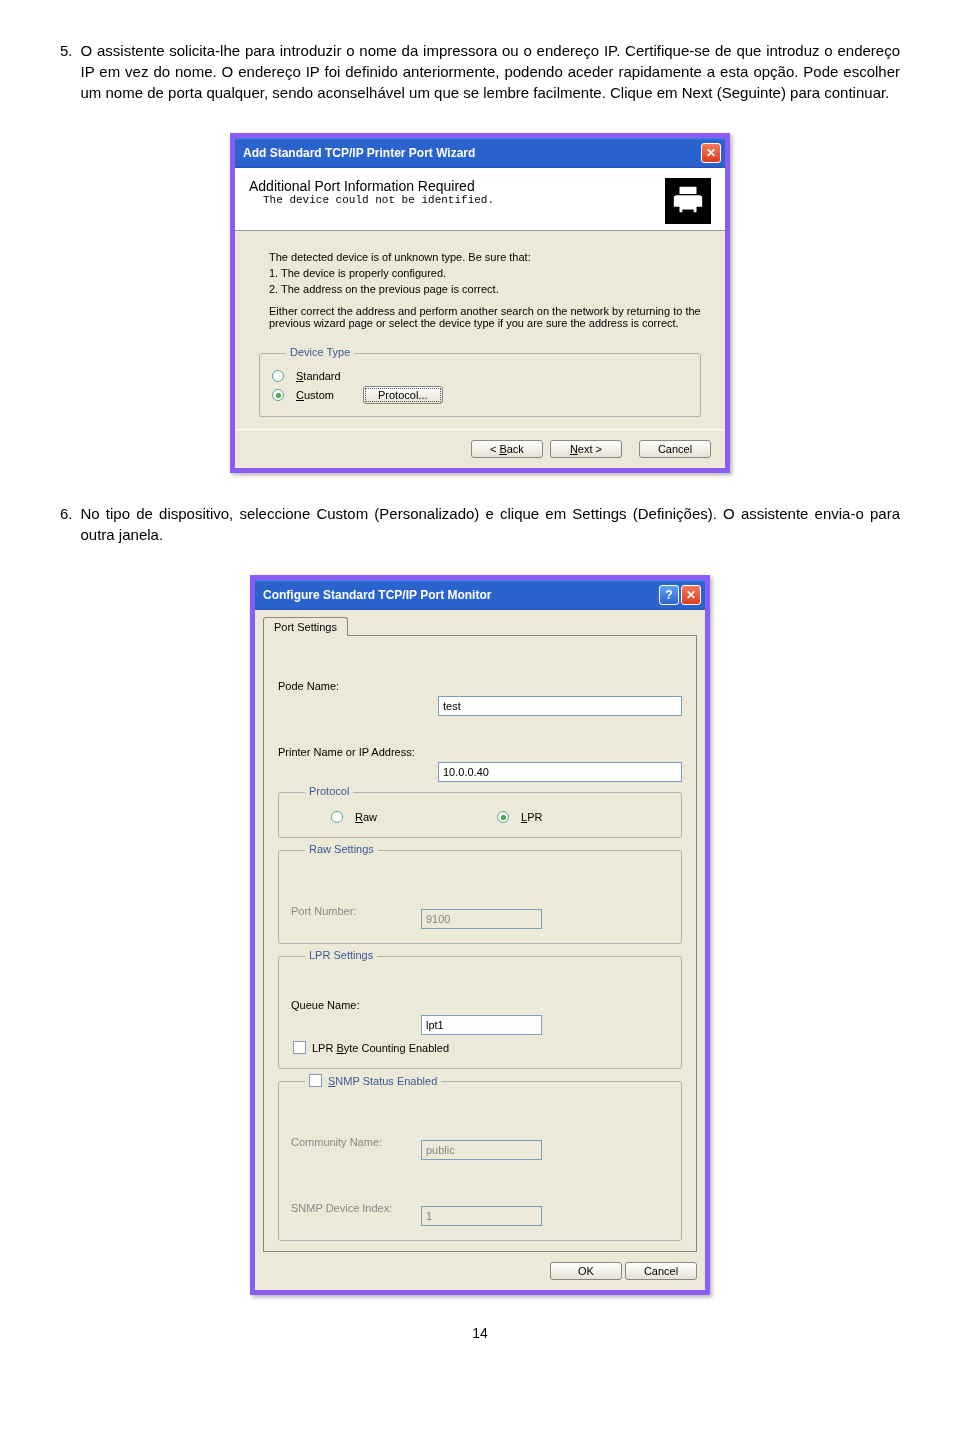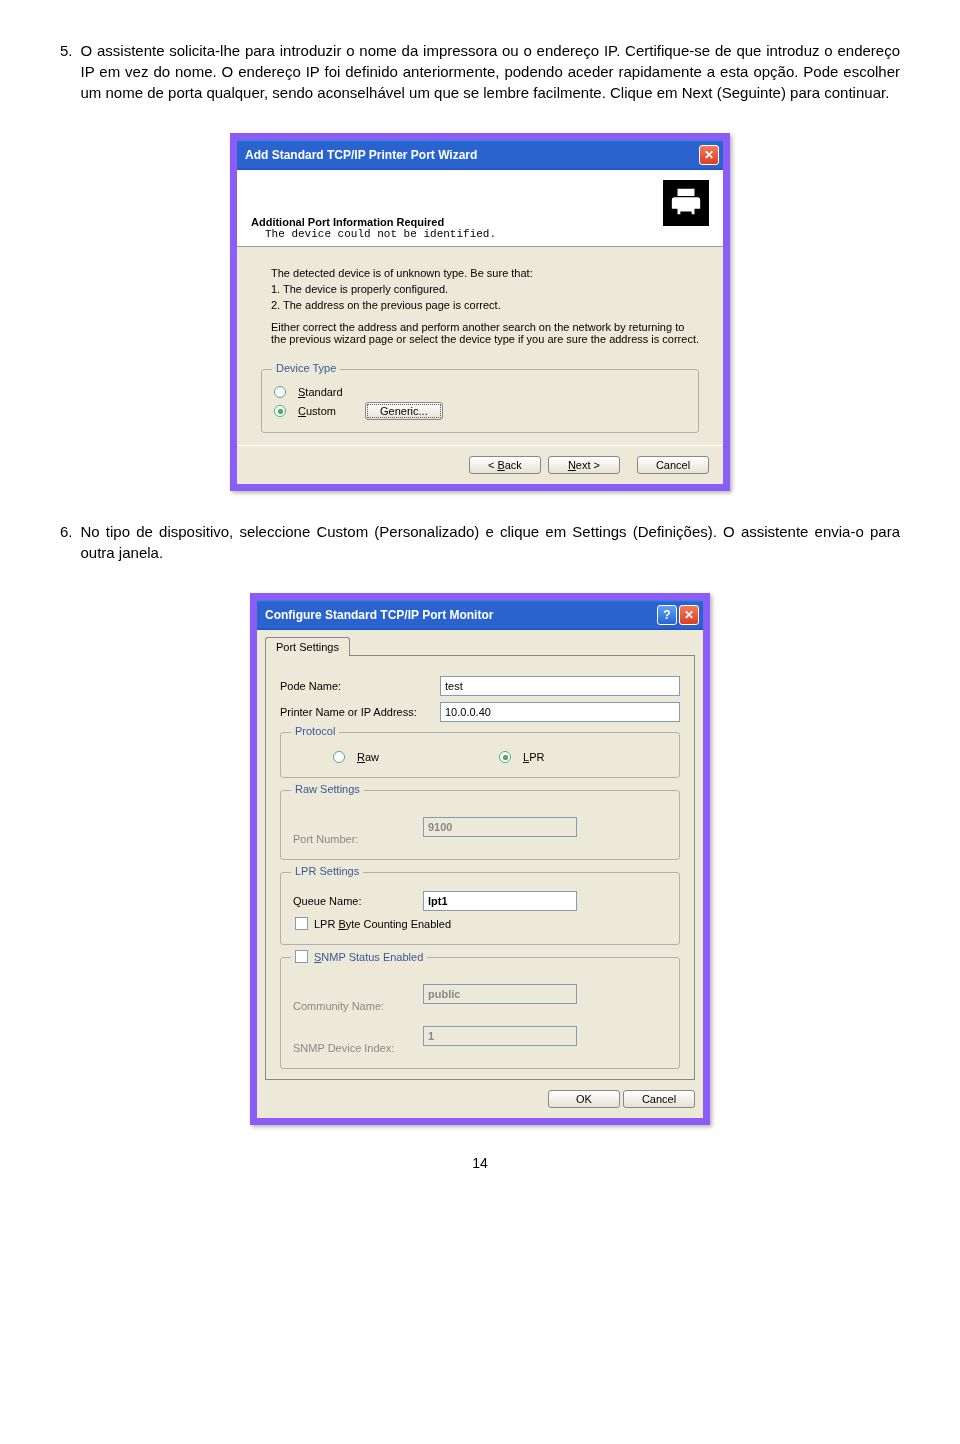--- a/index.html
+++ b/index.html
@@ -13,21 +13,21 @@
     width: 960px;
   }
   .doc-text { text-align: justify; line-height: 1.4; margin-bottom: 30px; }
   .doc-text-num { display: flex; gap: 8px; }
   .doc-num { flex-shrink: 0; }
   .page-number { text-align: center; margin-top: 30px; font-size: 14px; }
 
   
   .xp-window {
     width: 500px; margin: 0 auto 30px auto;
-    border: 7px solid #8b5cf6;
+    border: 5px solid #8b5cf6;
     box-shadow: 2px 2px 4px rgba(0,0,0,0.3);
     font-family: Tahoma, Arial, sans-serif;
     font-size: 11px;
   }
   .xp-titlebar {
     background: linear-gradient(to bottom, #3c87e8 0%, #2a63ce 8%, #2a63ce 92%, #1f4fb5 100%);
     color: #fff; font-weight: bold;
     padding: 5px 4px 5px 8px;
     display: flex; align-items: center; justify-content: space-between;
     font-size: 12px;
@@ -39,39 +39,39 @@
     font-weight: bold; font-size: 12px; cursor: pointer;
   }
   .xp-close { background: linear-gradient(to bottom, #f47a5b, #d93f1f); }
   .xp-help { background: linear-gradient(to bottom, #5fa2f2, #2a63ce); }
 
   .wizard-header {
     background: #fff; padding: 10px 14px 6px 14px;
     display: flex; justify-content: space-between; align-items: flex-start;
     border-bottom: 1px solid #999;
   }
-  .wizard-header-text .h1 { font-weight: bold; font-size: 11px; margin-top: 36px; }
+  .wizard-header-text .h1 { font-weight: normal; font-size: 14px; }
   .wizard-header-text .h2 { font-size: 11px; margin-left: 14px; font-family: Liberation Mono, monospace; }
   .wizard-icon {
     width: 46px; height: 46px; background:#000;
     display: flex; align-items: center; justify-content: center;
     color:#fff;
   }
   .wizard-icon svg { width:34px; height:34px; }
 
   .wizard-body { background: #ece9d8; padding: 16px 24px 12px 24px; color:#000; }
   .wizard-body p { margin: 4px 0; font-size:11px; }
   .wizard-body .indent { margin-left: 10px; }
 
   .groupbox {
     border: 1px solid #b0b0b0; border-radius: 3px;
     padding: 12px 12px 8px 12px; margin-top: 24px; position: relative;
   }
   .groupbox-title {
-    position: absolute; top: -8px; left: 10px;
+    position: absolute; top: -8px; left: 26px;
     background: #ece9d8; padding: 0 4px; color: #3b5998; font-size:11px;
   }
   .radio-row { display: flex; align-items: center; gap: 12px; margin: 4px 0; font-size:11px; }
   .xp-radio {
     width: 12px; height: 12px; border: 1px solid #5a8; border-radius: 50%;
     display:inline-flex; align-items:center; justify-content:center; background:#fff;
   }
   .xp-radio.selected::after {
     content:''; width:5px; height:5px; border-radius:50%;
     background: radial-gradient(circle,#5bc25b,#2a8a2a);
@@ -102,22 +102,22 @@
   .tab {
     display:inline-block; background:#ece9d8; border:1px solid #888;
     border-bottom:none; padding:3px 10px 3px 10px; font-size:11px;
     border-radius: 3px 3px 0 0; position: relative; top:1px; z-index:2;
   }
   .tab-panel {
     border:1px solid #888; background:#ece9d8; padding: 14px 14px 10px 14px;
   }
   .form-row { display: flex; align-items: center; margin: 6px 0; font-size:11px; }
   .form-row label { width: 160px; }
-  .form-row .xp-input { flex:1; }
-  .form-row .xp-input.short { flex:none; width:154px;font-weight:bold; }
+  .form-row .xp-input { flex:1;margin-top:40px; }
+  .form-row .xp-input.short { flex:none; width:121px; }
   .checkbox-row { display:flex; align-items:center; gap:6px; font-size:11px; margin:6px 0 6px 2px; }
   .xp-check {
     width:13px; height:13px; border:1px solid #7f9db9; background:#fff;
     display:inline-block;
   }
   .muted { color: #888; margin-top: 24px; }
   .protocol-row { display:flex; gap:120px; margin:6px 0 4px 40px; }
 </style>
 </head>
 <body>
@@ -153,21 +153,21 @@
 
     <div class="groupbox">
       <div class="groupbox-title">Device Type</div>
       <div class="radio-row">
         <span class="xp-radio"></span>
         <span style="width:55px"><u>S</u>tandard</span>
       </div>
       <div class="radio-row">
         <span class="xp-radio selected"></span>
         <span style="width:55px"><u>C</u>ustom</span>
-        <button class="xp-btn dotted">Generic...</button>
+        <button class="xp-btn dotted">Protocol...</button>
       </div>
     </div>
   </div>
   <div class="wizard-footer">
     <button class="xp-btn">&lt; <u>B</u>ack</button>
     <button class="xp-btn"><u>N</u>ext &gt;</button>
     <button class="xp-btn" style="margin-left:14px">Cancel</button>
   </div>
 </div>
 

